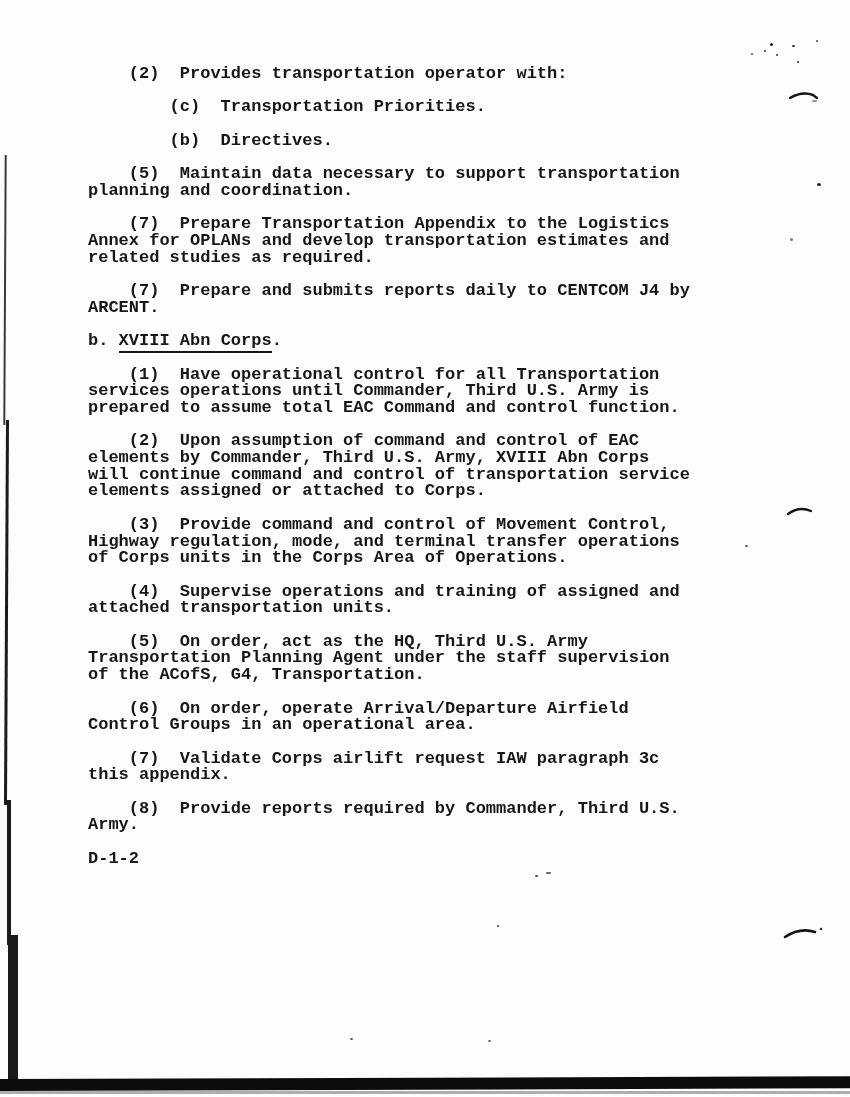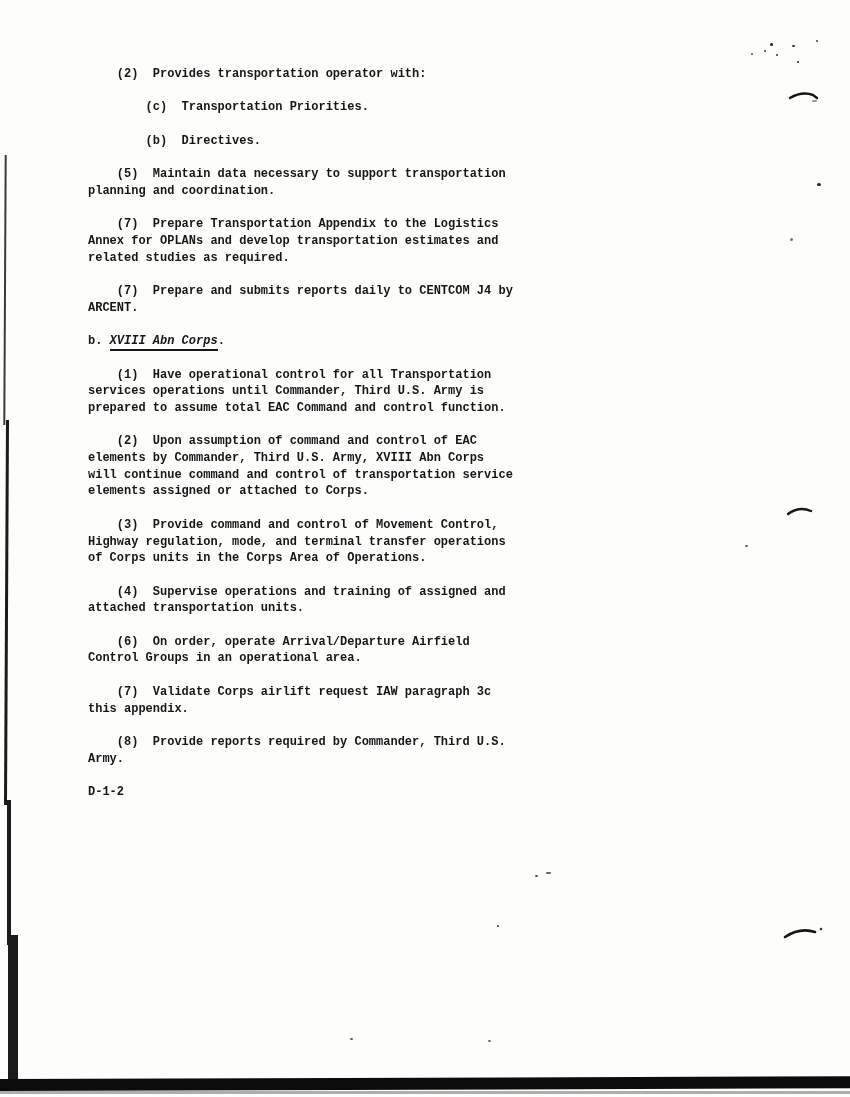--- a/index.html
+++ b/index.html
@@ -8,27 +8,27 @@
     background: #fdfdfc;
     position: relative;
     overflow: hidden;
     font-family: "Liberation Mono", "DejaVu Sans Mono", monospace;
   }
   #doc-text {
     position: absolute;
     left: 88px; top: 66px;
     width: 610px;
     color: #161616;
-    font-size: 12px;
+    font-size: 17px;
     line-height: 16.7px;
     font-weight: bold;
   }
   .para { white-space: pre; margin-top: 16.7px; }
   .para:first-child { margin-top: 0; }
-  .underline { border-bottom: 2px solid #161616; padding-bottom: 1px; font-style: italic; }
+  .underline { border-bottom: 2px solid #161616; padding-bottom: 1px; }
   .footer-page { margin-top: 16.7px; white-space: pre; }
 
   
   .speck { position: absolute; border-radius: 50%; }
   .vline { position: absolute; background: #1b1b1b; }
   .arc { position: absolute; }
   .bottom-bar {
     position: absolute;
     left: -3px; top: 1079px;
     width: 858px; height: 12px;
@@ -65,20 +65,23 @@
 prepared to assume total EAC Command and control function.</div>
     <div class="para">    (2)  Upon assumption of command and control of EAC
 elements by Commander, Third U.S. Army, XVIII Abn Corps
 will continue command and control of transportation service
 elements assigned or attached to Corps.</div>
     <div class="para">    (3)  Provide command and control of Movement Control,
 Highway regulation, mode, and terminal transfer operations
 of Corps units in the Corps Area of Operations.</div>
     <div class="para">    (4)  Supervise operations and training of assigned and
 attached transportation units.</div>
+    <div class="para">    (5)  On order, act as the HQ, Third U.S. Army
+Transportation Planning Agent under the staff supervision
+of the ACofS, G4, Transportation.</div>
     <div class="para">    (6)  On order, operate Arrival/Departure Airfield
 Control Groups in an operational area.</div>
     <div class="para">    (7)  Validate Corps airlift request IAW paragraph 3c
 this appendix.</div>
     <div class="para">    (8)  Provide reports required by Commander, Third U.S.
 Army.</div>
     <div class="para footer-page">D-1-2</div>
 </div>
 
 <div class="vline" style="left:4px; top:155px; width:2px; height:270px; background:#3a3a3a; transform:rotate(0.3deg);"></div>

